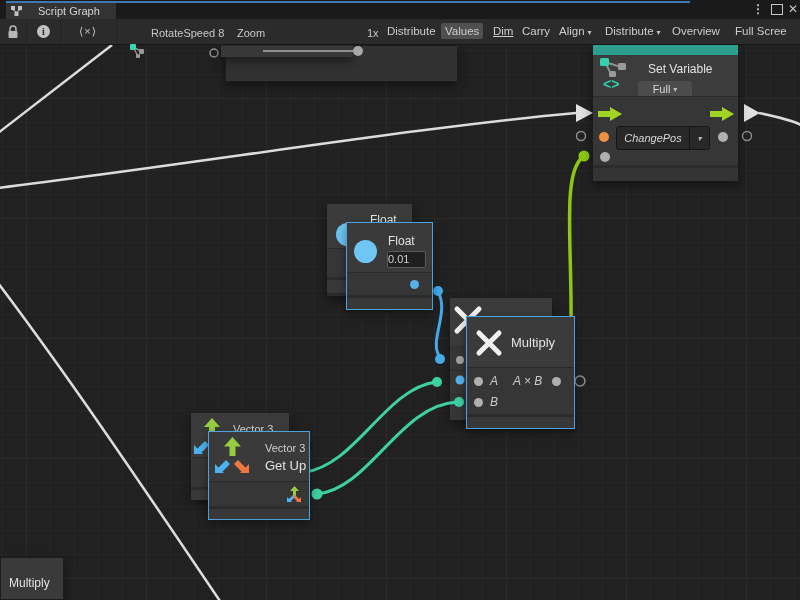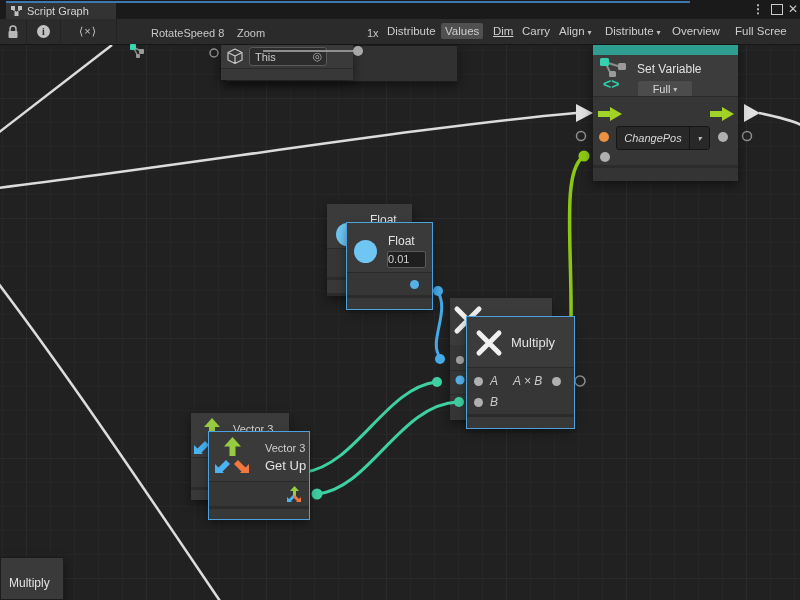--- a/index.html
+++ b/index.html
@@ -3,21 +3,21 @@
 <meta charset="utf-8">
 <style>
   html,body{margin:0;padding:0;background:#111;}
   #stage{position:relative;width:800px;height:600px;overflow:hidden;
          font-family:"Liberation Sans",sans-serif;background:#212121;
          -webkit-font-smoothing:antialiased;}
   
   #tabbar{position:absolute;left:0;top:0;width:800px;height:19px;background:#1a1a1a;z-index:10;}
   #focusline{position:absolute;left:6px;top:1px;width:684px;height:2px;background:#3e78b0;}
   #tab{position:absolute;left:6px;top:3px;width:110px;height:16px;background:#333;
-       display:flex;align-items:center;gap:5px;padding-left:5px;box-sizing:border-box;}
+       display:flex;align-items:center;gap:16px;padding-left:5px;box-sizing:border-box;}
   #tab span{font-size:11px;color:#d4d4d4;}
   .winctl{position:absolute;top:2px;color:#c8c8c8;font-size:12px;line-height:15px;text-align:center;}
   #toolbar{position:absolute;left:0;top:19px;width:800px;height:26px;background:#2b2b2b;
            border-bottom:1px solid #161616;box-sizing:border-box;z-index:10;}
   .tseg{position:absolute;top:0;height:25px;display:flex;align-items:center;justify-content:center;
         border-right:1px solid #232323;}
   .tbtn{position:absolute;top:4px;font-size:11.5px;color:#cdcdcd;white-space:nowrap;padding:2px 4px;}
   .tbtn.active{background:#505050;border-radius:2px;}
   .tlabel{position:absolute;top:8px;font-size:11px;color:#c8c8c8;white-space:nowrap;}
   #zoomtrack{position:absolute;left:263px;top:31px;width:95px;height:2px;background:#8f8f8f;}
@@ -117,44 +117,35 @@
     <circle cx="460" cy="360" r="4" fill="#a0a0a0"></circle>
     <circle cx="460" cy="380" r="4.5" fill="#56b1e8"></circle>
 
     <circle cx="214" cy="53" r="4" fill="none" stroke="#909090" stroke-width="1.5"></circle>
     <circle cx="581" cy="136" r="4.5" fill="none" stroke="#909090" stroke-width="1.5"></circle>
     <circle cx="747" cy="136" r="4.5" fill="none" stroke="#909090" stroke-width="1.5"></circle>
     <circle cx="580" cy="381" r="5" fill="none" stroke="#909090" stroke-width="1.5"></circle>
   </svg>
 
   <div class="node fgnode" style="left:221px;top:45px;width:132px;background:#2b2b2b;">
-    <div class="nhead" style="height:23px;background:#3a3a3a;">
-      <svg width="16" height="17" style="position:absolute;left:6px;top:3px;">
-        <path d="M8,1 L15,4.5 L15,12 L8,15.5 L1,12 L1,4.5 Z M1,4.5 L8,8 L15,4.5 M8,8 L8,15.5" stroke="#c8c8c8" stroke-width="1.2" fill="none" stroke-linejoin="round"></path>
-      </svg>
-      <div class="objfield" style="left:28px;top:2px;width:76px;height:17px;">
-        <span style="padding-left:5px;flex:1;">This</span>
-        <span style="color:#b5b5b5;font-size:11px;padding-right:4px;">◎</span>
-      </div>
-    </div>
     <div class="nfoot" style="height:11px;margin-top:1px;"></div>
   </div>
 
   <div class="node fgnode" style="left:593px;top:44px;width:145px;background:#2b2b2b;">
     <div style="height:11px;background:#2d9e8f;"></div>
     <div class="nhead" style="height:41px;background:#3c3c3c;">
       <svg width="34" height="36" style="position:absolute;left:4px;top:1px;">
         <line x1="8" y1="6" x2="24" y2="11" stroke="#8d8d8d" stroke-width="2"></line>
         <line x1="8" y1="6" x2="14" y2="18" stroke="#8d8d8d" stroke-width="2"></line>
         <rect x="3" y="2" width="9" height="8" rx="1.5" fill="#35d0b0"></rect>
         <rect x="21" y="7" width="8" height="7" rx="1.5" fill="#9a9a9a"></rect>
         <rect x="12" y="15" width="7" height="6" rx="1.5" fill="#9a9a9a"></rect>
         <text x="6" y="33" font-size="14" font-weight="bold" fill="#30d0ae" font-family="Liberation Sans,sans-serif">&lt;&gt;</text>
       </svg>
-      <div class="ntitle" style="left:44px;top:7px;text-align:center;">Set Variable</div>
+      <div class="ntitle" style="left:55px;top:7px;text-align:center;">Set Variable</div>
       <div class="ddbox" style="left:44px;top:25px;width:54px;height:16px;background:#4c4c4c;border:1px solid #3a3a3a;border-radius:3px;">
         <span>Full</span>
         <span class="drop-arrow">▾</span>
       </div>
     </div>
     <div class="nbody" style="height:68px;">
       <svg width="24" height="14" style="position:absolute;left:5px;top:10px;">
         <polygon points="0,4 12,4 12,0 24,7 12,14 12,10 0,10" fill="#a0d326"></polygon>
       </svg>
       <svg width="24" height="14" style="position:absolute;left:117px;top:10px;">

